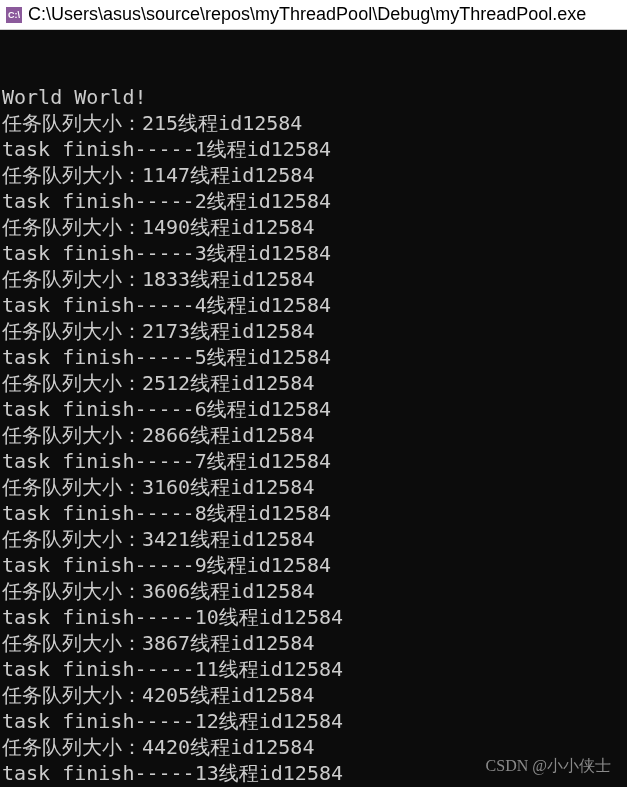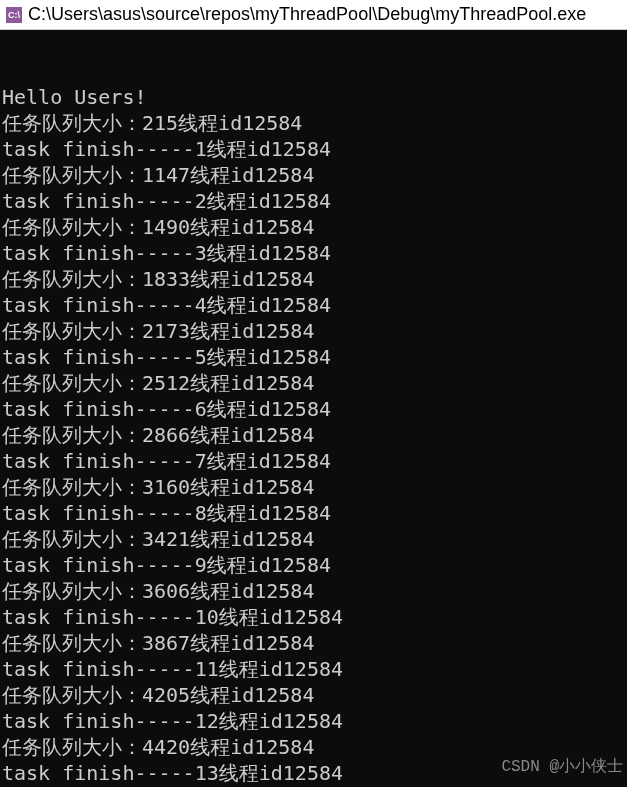--- a/index.html
+++ b/index.html
@@ -50,38 +50,38 @@
       line-height: 26px;
       white-space: pre;
       overflow: hidden;
       font-family: "NSimSun", "SimSun", "Consolas", monospace;
     }
     .console-line {
       display: block;
     }
     .watermark {
       position: absolute;
-      right: 4px;
+      right: 16px;
       bottom: 10px;
       color: rgba(180, 180, 180, 0.75);
       font-size: 16px;
-      font-family: Liberation Mono, monospace;
+      font-family: Liberation Serif, serif;
       pointer-events: none;
     }
   </style>
 </head>
 <body>
 
 <div class="titlebar">
   <div class="titlebar-icon">C:\</div>
   <div class="titlebar-text">C:\Users\asus\source\repos\myThreadPool\Debug\myThreadPool.exe</div>
 </div>
 
 <div class="console">
-  <span class="console-line">Hello Users!</span><span id="lines-container">任务队列大小：215线程id12584
+  <span class="console-line">World World!</span><span id="lines-container">任务队列大小：215线程id12584
 task finish-----1线程id12584
 任务队列大小：1147线程id12584
 task finish-----2线程id12584
 任务队列大小：1490线程id12584
 task finish-----3线程id12584
 任务队列大小：1833线程id12584
 task finish-----4线程id12584
 任务队列大小：2173线程id12584
 task finish-----5线程id12584
 任务队列大小：2512线程id12584

